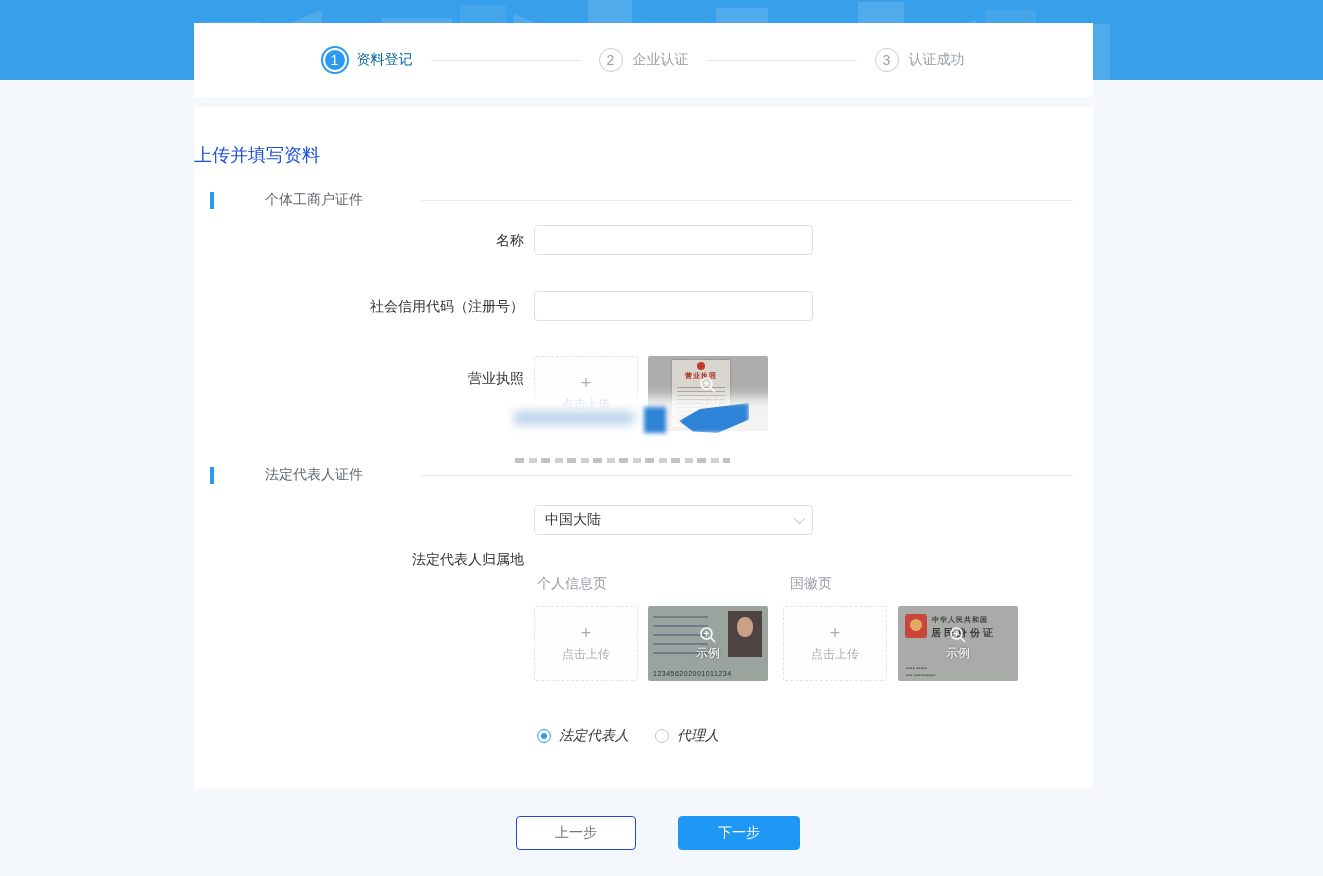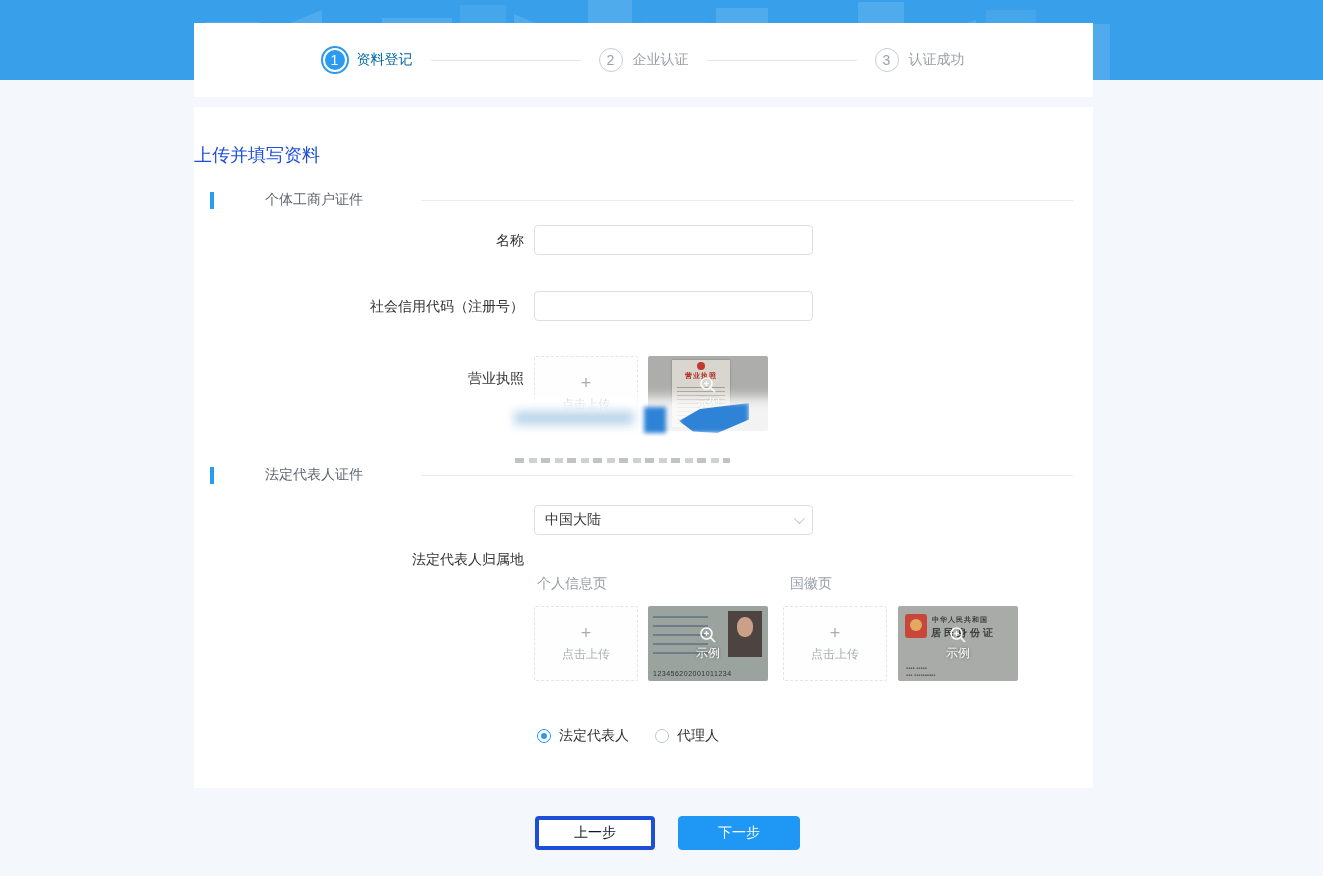--- a/index.html
+++ b/index.html
@@ -117,31 +117,31 @@
   .wmark .white { position:absolute; inset:0; background:rgba(255,255,255,.85); filter:blur(6px); }
   .wmark .b1 { position:absolute; left:185px; top:6px; width:70px; height:30px; background:#2f83d6;
     clip-path:polygon(0 60%, 30% 20%, 100% 0, 100% 55%, 55% 100%, 20% 95%); filter:blur(2px); }
   .wmark .b2 { position:absolute; left:150px; top:10px; width:22px; height:26px; background:#2f83d6; filter:blur(2px); }
   .wmark .b3 { position:absolute; left:20px; top:14px; width:120px; height:14px; background:#bcd6ea; filter:blur(5px); }
   .clipped-text { position:absolute; left:321px; top:351px; width:215px; height:5px; opacity:.55;
     background:repeating-linear-gradient(90deg,#8d9198 0 9px, transparent 9px 14px, #a7abb1 14px 22px, transparent 22px 26px); }
 
   
   .radio-row { position:absolute; top:614px; left:0; right:0; height:30px; }
-  .radio-opt { position:absolute; display:flex; align-items:center; height:30px; cursor:pointer; }
+  .radio-opt { position:absolute; display:flex; align-items:center; height:30px; cursor:pointer;font-style:italic; }
   .radio-c { width:14px; height:14px; border-radius:50%; border:1px solid #c0c4cc; background:#fff; position:relative; }
   .radio-c.on { border-color:#2b9bf2; }
   .radio-c.on::after { content:""; position:absolute; left:3px; top:3px; width:6px; height:6px; border-radius:50%; background:#2b9bf2; }
   .radio-lb { margin-left:8px; font-size:14px; color:#333; }
 
   
   .btn { position:absolute; top:816px; height:34px; border-radius:4px; font-size:14px;
     display:flex; align-items:center; justify-content:center; cursor:pointer;
     font-family:"Liberation Sans","DejaVu Sans",sans-serif; }
-  .btn-prev { left:535px; width:120px; background:#fff; border:4px solid #1d4ed8; color:#0f172a; }
+  .btn-prev { left:516px; width:120px; background:#fff; border:1px solid #1d4ed8; color:#737373; }
   .btn-next { left:678px; width:122px; background:#1f97f4; border:1px solid #1f97f4; color:#fff; }
 </style>
 </head>
 <body>
 
 <div class="banner">
   <div class="skyline">
     <div class="bld" style="left:205px; width:55px; height:58px;"></div>
     <div class="bld roof" style="left:262px; width:60px; height:70px;"></div>
     <div class="bld alt" style="left:330px; width:40px; height:46px;"></div>

